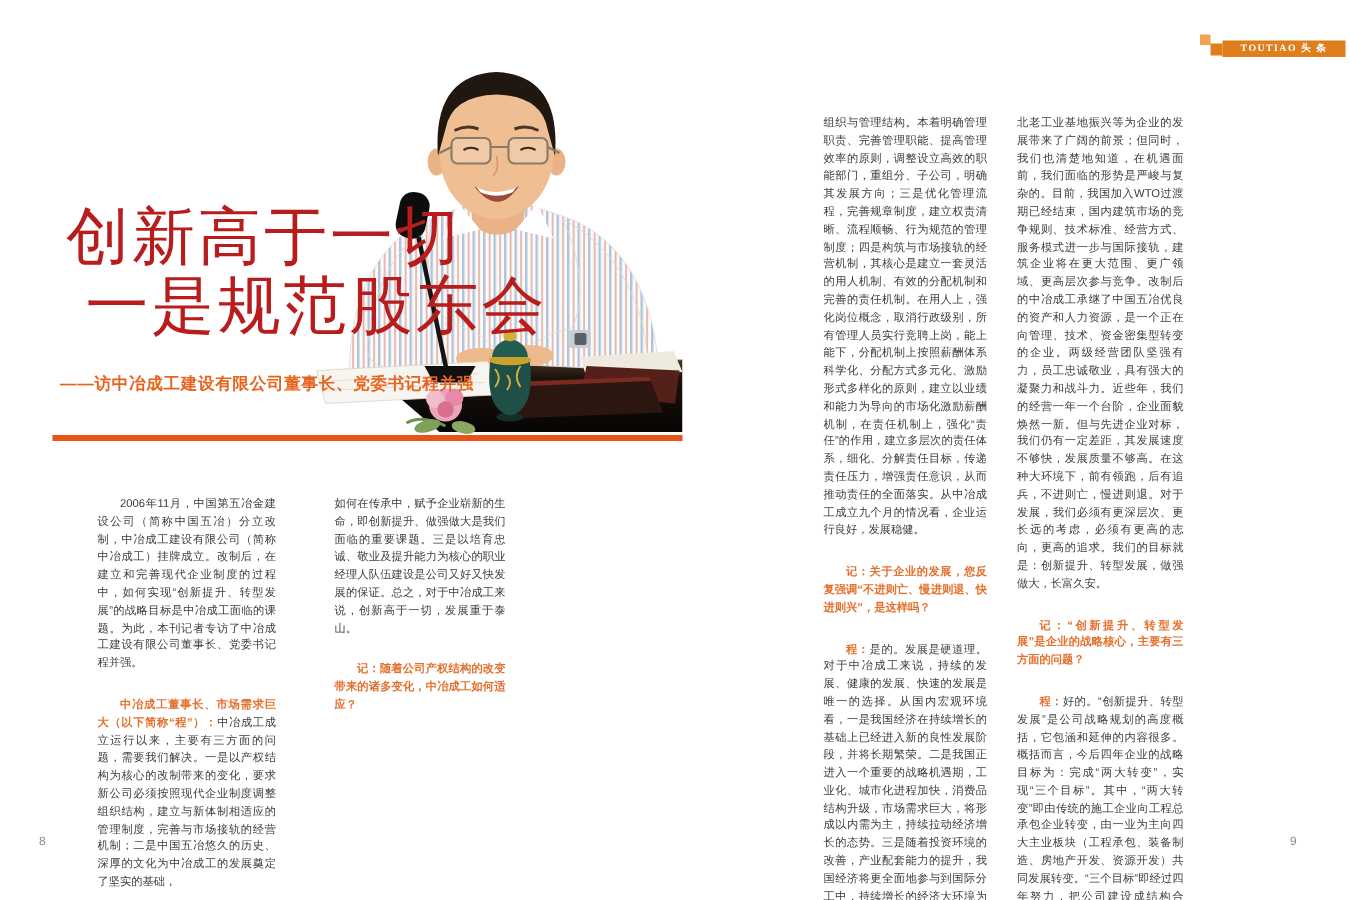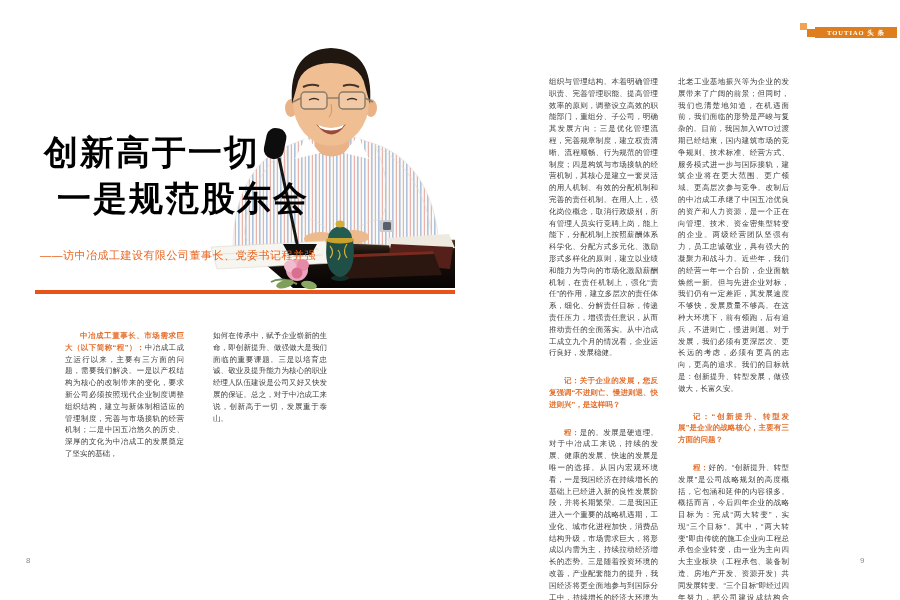--- a/index.html
+++ b/index.html
@@ -10,33 +10,33 @@
   .hdr-bar{left:815px;top:27px;width:82px;height:11px;background:#DF7E1C;color:#ffffff;
            font-family:"Liberation Serif",serif;font-size:6.5px;font-weight:bold;
            letter-spacing:1px;text-align:center;line-height:11px;}
   .sq{display:block;}
   .sq1{left:800px;top:23px;width:7px;height:7px;background:#F2A34F;}
   .sq2{left:807px;top:29px;width:8px;height:8px;background:#DF7E1C;}
 
   
   .photo{left:35px;top:32px;width:420px;height:258px;background:#ffffff;}
   .rule{left:35px;top:290px;width:420px;height:4px;background:#E8531A;}
-  .title-l{color:#000000;font-weight:bold;font-size:34px;letter-spacing:2px;white-space:nowrap;z-index:5;}
+  .title-l{color:#b91c1c;font-weight:normal;font-size:42px;letter-spacing:2px;white-space:nowrap;z-index:5;}
   .t1{left:44px;top:130px;}
   .t2{left:57px;top:176px;}
-  .subtitle{left:40px;top:248px;color:#E8641E;font-weight:normal;font-size:11px;
+  .subtitle{left:40px;top:248px;color:#E8641E;font-weight:bold;font-size:11px;
             letter-spacing:0.5px;white-space:nowrap;z-index:5;}
 
   
   .col{font-size:7.5px;line-height:11.8px;color:#3C3C3C;text-align:justify;z-index:4;}
   .col p{margin:16px;}
   .col p.indent{text-indent:2em;}
   .col .accent{color:#E4702E;font-weight:bold;}
   .c0{left:49px;top:314px;width:151px;height:214px;}
-  .c1{left:197px;top:314px;width:146px;height:214px;}
+  .c1{left:207px;top:314px;width:146px;height:214px;}
   .c2{left:533px;top:60px;width:141px;height:447px;}
   .c3{left:662px;top:60px;width:143px;height:447px;}
 
   .pagenum{font-size:8px;color:#8A8A8A;}
   .pn-l{left:26px;top:556px;}
   .pn-r{left:860px;top:556px;}
 </style>
 </head>
 <body>
 
@@ -146,24 +146,26 @@
     </svg>
   </div>
 
   <div class="abs rule"></div>
 
   <div class="abs title-l t1">创新高于一切</div>
   <div class="abs title-l t2">一是规范股东会</div>
   <div class="abs subtitle">——访中冶成工建设有限公司董事长、党委书记程并强</div>
 
   <div class="abs col c0">
+      <p class="indent"><span class="bodytxt">2006年11月，中国第五冶金建设公司（简称中国五冶）分立改制，中冶成工建设有限公司（简称中冶成工）挂牌成立。改制后，在建立和完善现代企业制度的过程中，如何实现“创新提升、转型发展”的战略目标是中冶成工面临的课题。为此，本刊记者专访了中冶成工建设有限公司董事长、党委书记程并强。</span></p>
       <p class="indent"><span class="accent">中冶成工董事长、市场需求巨大（以下简称“程”）：</span><span class="bodytxt">中冶成工成立运行以来，主要有三方面的问题，需要我们解决。一是以产权结构为核心的改制带来的变化，要求新公司必须按照现代企业制度调整组织结构，建立与新体制相适应的管理制度，完善与市场接轨的经营机制；二是中国五冶悠久的历史、深厚的文化为中冶成工的发展奠定了坚实的基础，</span></p>
     </div>
   <div class="abs col c1">
       <p><span class="bodytxt">如何在传承中，赋予企业崭新的生命，即创新提升、做强做大是我们面临的重要课题。三是以培育忠诚、敬业及提升能力为核心的职业经理人队伍建设是公司又好又快发展的保证。总之，对于中冶成工来说，创新高于一切，发展重于泰山。</span></p>
+      <p class="indent"><span class="accent">记：随着公司产权结构的改变带来的诸多变化，中冶成工如何适应？</span></p>
     </div>
   <div class="abs col c2">
       <p><span class="bodytxt">组织与管理结构。本着明确管理职责、完善管理职能、提高管理效率的原则，调整设立高效的职能部门，重组分、子公司，明确其发展方向；三是优化管理流程，完善规章制度，建立权责清晰、流程顺畅、行为规范的管理制度；四是构筑与市场接轨的经营机制，其核心是建立一套灵活的用人机制、有效的分配机制和完善的责任机制。在用人上，强化岗位概念，取消行政级别，所有管理人员实行竞聘上岗，能上能下，分配机制上按照薪酬体系科学化、分配方式多元化、激励形式多样化的原则，建立以业绩和能力为导向的市场化激励薪酬机制，在责任机制上，强化“责任”的作用，建立多层次的责任体系，细化、分解责任目标，传递责任压力，增强责任意识，从而推动责任的全面落实。从中冶成工成立九个月的情况看，企业运行良好，发展稳健。</span></p>
       <p class="indent"><span class="accent">记：关于企业的发展，您反复强调“不进则亡、慢进则退、快进则兴”，是这样吗？</span></p>
       <p class="indent"><span class="accent">程：</span><span class="bodytxt">是的。发展是硬道理。对于中冶成工来说，持续的发展、健康的发展、快速的发展是唯一的选择。从国内宏观环境看，一是我国经济在持续增长的基础上已经进入新的良性发展阶段，并将长期繁荣。二是我国正进入一个重要的战略机遇期，工业化、城市化进程加快，消费品结构升级，市场需求巨大，将形成以内需为主，持续拉动经济增长的态势。三是随着投资环境的改善，产业配套能力的提升，我国经济将更全面地参与到国际分工中，持续增长的经济大环境为企业的发展创造了机会。从建筑市场看，今后10年，我国建筑总量将会稳定增长，建筑工程产品也将面临升级换代的新需求。具体表现在：城乡一体化的加速推进使得基础设施和住房需求量增大；第二产业的优化升级、环保、节能的技术改造，工业检修的需求加大，新农村建设成为潜在的市场，铁路、公路等专业市场逐步开放，给我们进入新市场提供了机遇。西部大开发、中部崛起、东</span></p>
     </div>
   <div class="abs col c3">
       <p><span class="bodytxt">北老工业基地振兴等为企业的发展带来了广阔的前景；但同时，我们也清楚地知道，在机遇面前，我们面临的形势是严峻与复杂的。目前，我国加入WTO过渡期已经结束，国内建筑市场的竞争规则、技术标准、经营方式、服务模式进一步与国际接轨，建筑企业将在更大范围、更广领域、更高层次参与竞争。改制后的中冶成工承继了中国五冶优良的资产和人力资源，是一个正在向管理、技术、资金密集型转变的企业。两级经营团队坚强有力，员工忠诚敬业，具有强大的凝聚力和战斗力。近些年，我们的经营一年一个台阶，企业面貌焕然一新。但与先进企业对标，我们仍有一定差距，其发展速度不够快，发展质量不够高。在这种大环境下，前有领跑，后有追兵，不进则亡，慢进则退。对于发展，我们必须有更深层次、更长远的考虑，必须有更高的志向，更高的追求。我们的目标就是：创新提升、转型发展，做强做大，长富久安。</span></p>
       <p class="indent"><span class="accent">记：“创新提升、转型发展”是企业的战略核心，主要有三方面的问题？</span></p>
       <p class="indent"><span class="accent">程：</span><span class="bodytxt">好的。“创新提升、转型发展”是公司战略规划的高度概括，它包涵和延伸的内容很多。概括而言，今后四年企业的战略目标为：完成“两大转变”，实现“三个目标”。其中，“两大转变”即由传统的施工企业向工程总承包企业转变，由一业为主向四大主业板块（工程承包、装备制造、房地产开发、资源开发）共同发展转变。“三个目标”即经过四年努力，把公司建设成结构合理、治理完善的现代型企业；管理密集、资金密集、技术密集的高效型企业；文化先进、诚信和谐的品牌型企业。具体讲，“提升”即做强建筑业，在建筑业上向着“高、精、专”技术型企业的方向发展，向经营品牌的管理型企业发展，提高企业的工程承包水平。“转型”即为发展相关产业和行业的具有竞争力、高附加值产品，使企业经营向着工程承包的关联产业延伸，增强企业的竞争能力。</span></p>

